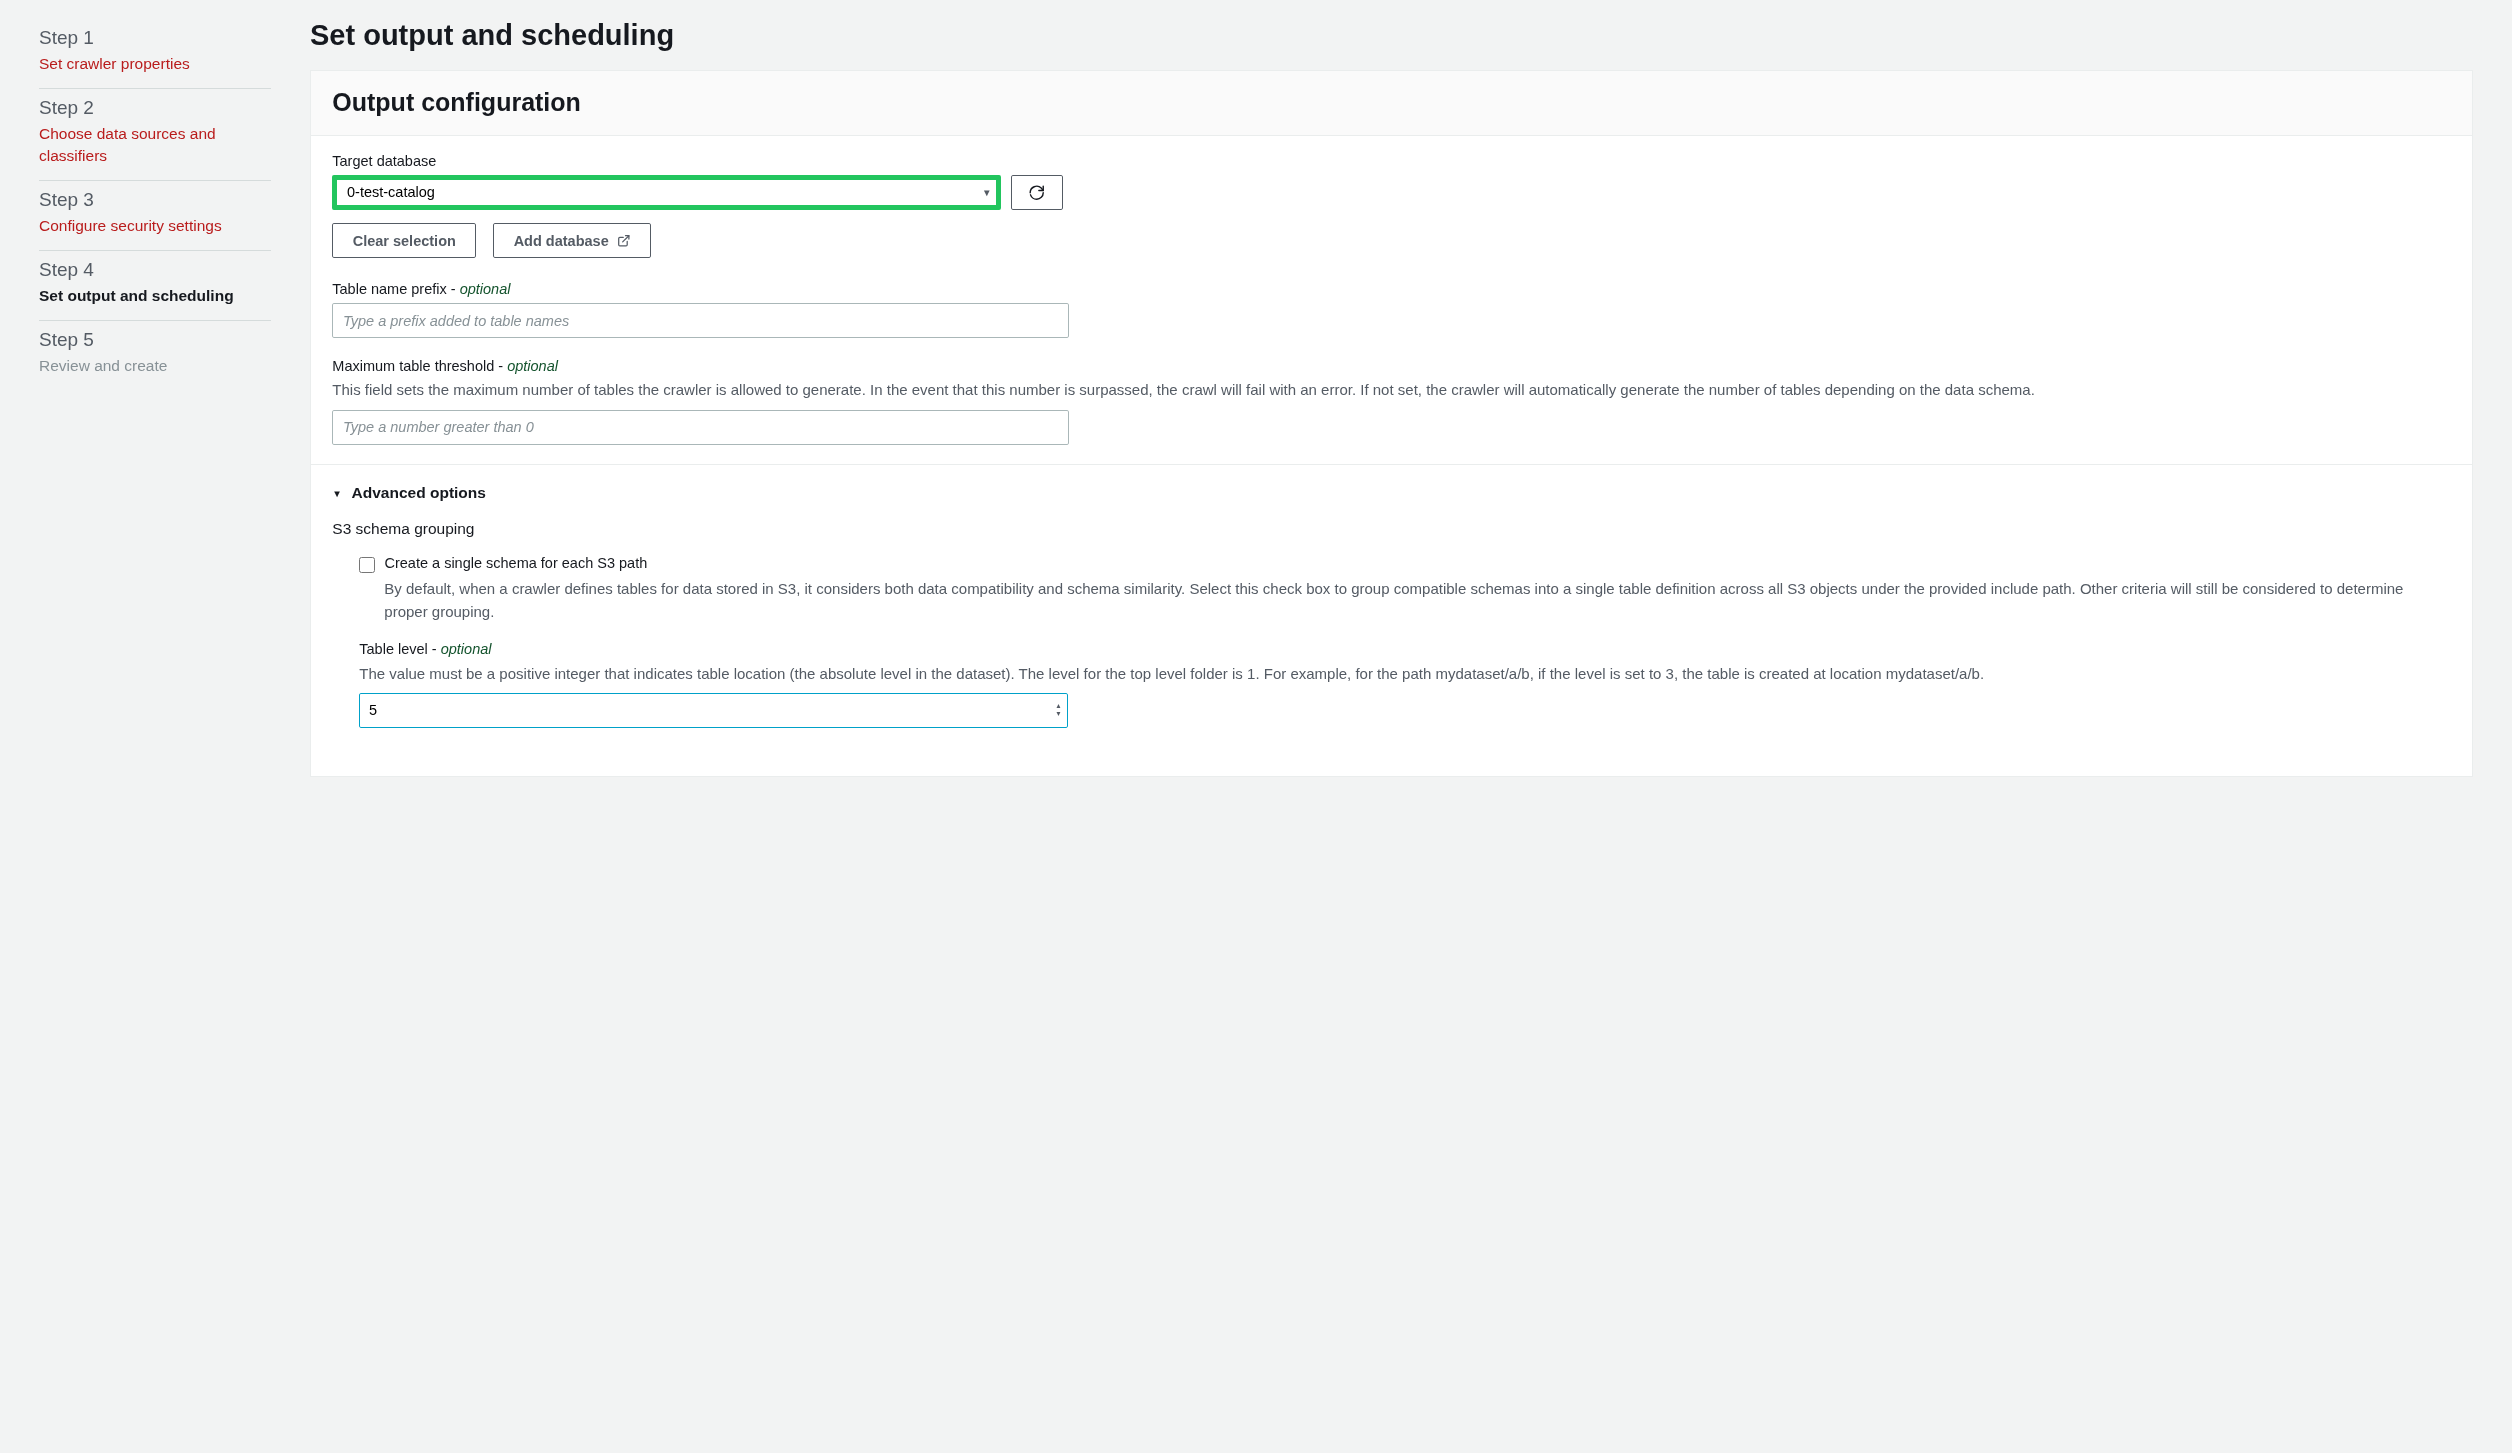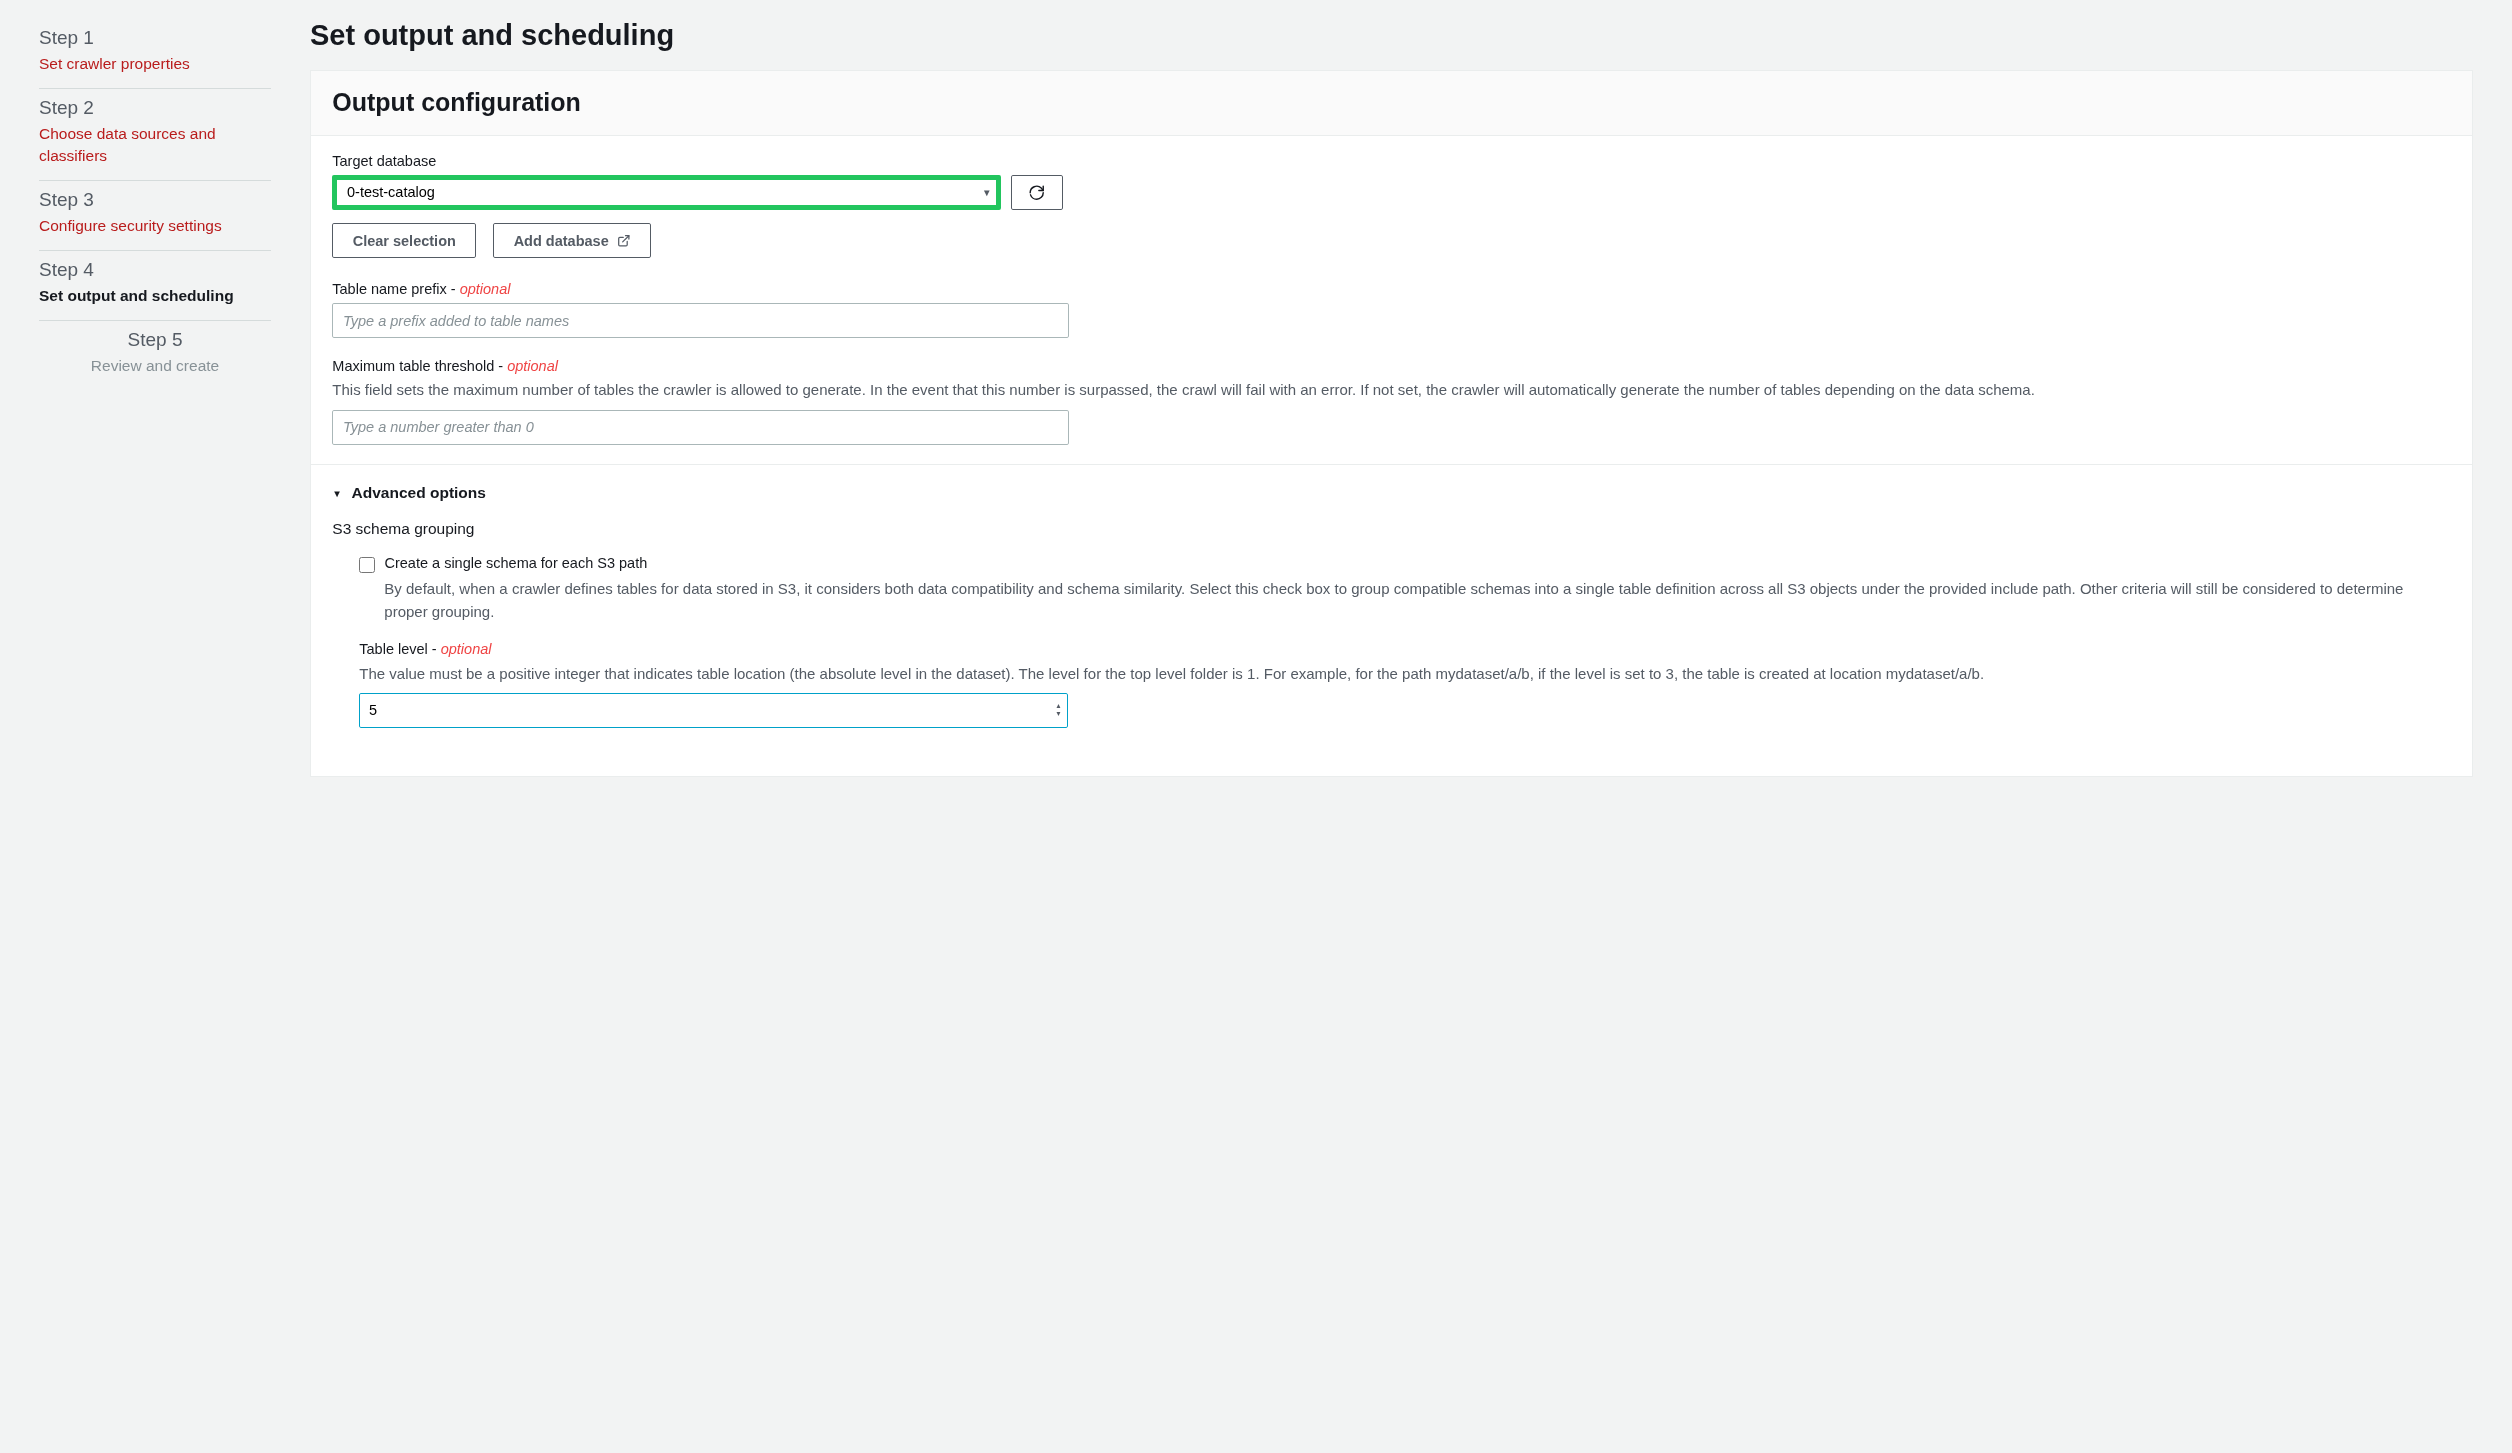--- a/index.html
+++ b/index.html
@@ -15,21 +15,21 @@
   }
   .sidebar {
     width: 310px;
     padding: 19.4px 39px 19.4px 39px;
     flex-shrink: 0;
   }
   .step-block {
     padding: 7.8px 0 13.6px 0;
     border-bottom: 1px solid #d5dbdb;
   }
-  .step-block:last-child { border-bottom: none; text-align: center; }
+  .step-block:last-child { border-bottom: none; }
   .step-label {
     font-size: 19px;
     color: #545b64;
     margin-bottom: 3.9px;
   }
   .step-title {
     font-size: 15.5px;
     line-height: 1.4;
     color: #b91c1c;
     cursor: pointer;
@@ -70,21 +70,21 @@
     padding: 17.4px 21.3px 29px 21.3px;
   }
   .form-label {
     font-size: 14.5px;
     font-weight: 400;
     margin-bottom: 5.8px;
     display: block;
   }
   .optional {
     font-style: italic;
-    color: #ef4444;
+    color: #14532d;
   }
   .help-text {
     font-size: 15px;
     color: #545b64;
     line-height: 1.5;
     margin-bottom: 7.8px;
   }
   .select-row {
     display: flex;
     gap: 9.7px;

